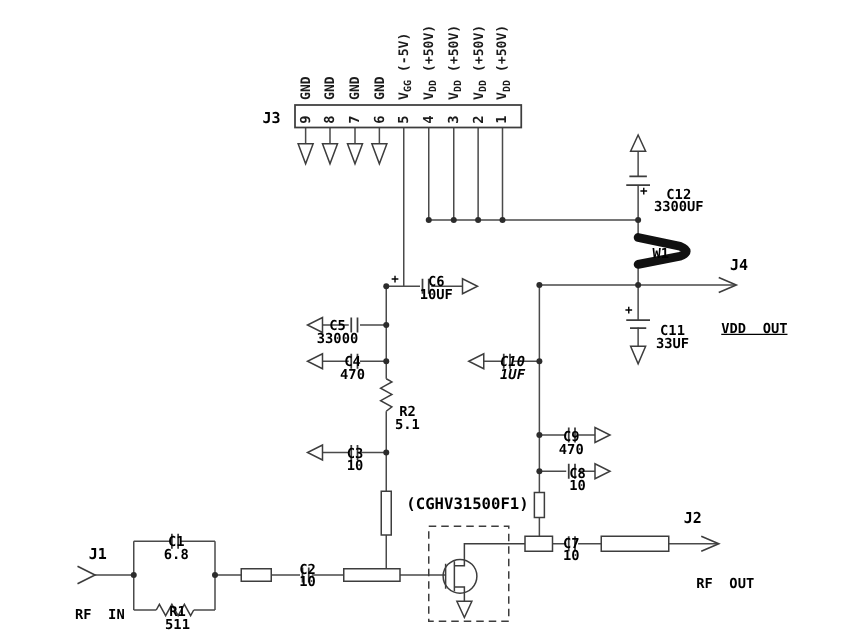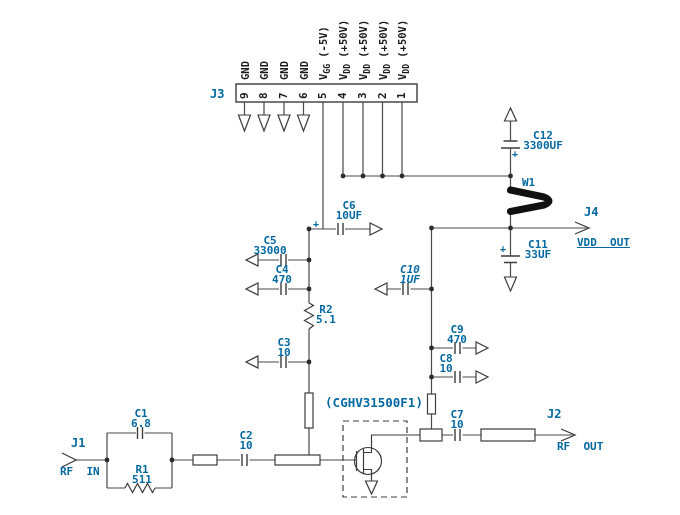--- a/index.html
+++ b/index.html
@@ -1,22 +1,22 @@
 <!DOCTYPE html>
 <html><head>
 <meta charset="utf-8">
 <style>
   html,body{margin:0;padding:0;background:#fff;}
   #canvas{position:relative;width:680px;height:515px;background:#ffffff;overflow:hidden;
           font-family:"DejaVu Sans Mono", monospace;}
   svg{position:absolute;left:0;top:0;}
-  .lbl{position:absolute;font:bold 12px "DejaVu Sans Mono", monospace;color:#0369a1;
+  .lbl{position:absolute;font:bold 12px "DejaVu Sans Mono", monospace;color:#000000;
        white-space:pre;line-height:9.5px;letter-spacing:0px;}
   .cmp{text-align:center;transform:translateX(-50%);}
-  .s11{font-size:11px;}
+  .s11{font-size:11px;margin-top:20px;}
   .s12{font-size:12.5px;}
   .plus{font:bold 10px "DejaVu Sans Mono", monospace;}
   .pin-num,.pin-label{position:absolute;height:12px;line-height:12px;color:#1b1b1b;
        font-weight:bold;white-space:pre;transform:rotate(-90deg);transform-origin:0 100%;}
   .pin-num{font-size:11px;}
   .pin-label{font-size:10.5px;}
   .pin-label sub{font-size:8px;line-height:0;}
 </style>
 </head>
 <body>
@@ -147,21 +147,21 @@
   <div class="pin-label" style="left:408px;top:68px;"><span>V</span><sub>DD</sub><span> (+50V)</span></div>
 
   <div class="lbl cmp s11" style="left:141px;top:409px;"><div>C1</div><div>6.8</div></div>
   <div class="lbl cmp s11" style="left:142px;top:465px;"><div>R1</div><div>511</div></div>
   <div class="lbl cmp s11" style="left:246px;top:431px;"><div>C2</div><div>10</div></div>
   <div class="lbl cmp s11" style="left:284px;top:338px;"><div>C3</div><div>10</div></div>
   <div class="lbl cmp s11" style="left:282px;top:265px;"><div>C4</div><div>470</div></div>
   <div class="lbl cmp s11" style="left:270px;top:236px;"><div>C5</div><div>33000</div></div>
   <div class="lbl cmp s11" style="left:349px;top:201px;text-align:center;"><div>C6</div><div>10UF</div></div>
   <div class="lbl cmp s11" style="left:457px;top:410px;"><div>C7</div><div>10</div></div>
-  <div class="lbl cmp s11" style="left:446px;top:354px;"><div>C8</div><div>10</div></div>
+  <div class="lbl cmp s11" style="left:462px;top:354px;"><div>C8</div><div>10</div></div>
   <div class="lbl cmp s11" style="left:457px;top:325px;"><div>C9</div><div>470</div></div>
   <div class="lbl cmp s11" style="left:410px;top:265px;font-style:italic;"><div>C10</div><div>1UF</div></div>
   <div class="lbl cmp s11" style="left:538px;top:240px;"><div>C11</div><div>33UF</div></div>
   <div class="lbl cmp s11" style="left:543px;top:131px;"><div>C12</div><div>3300UF</div></div>
   <div class="lbl s11" style="left:316px;top:305px;text-align:center;"><div>R2</div><div>5.1</div></div>
   <div class="lbl s11" style="left:522px;top:178px;">W1</div>
   <div class="lbl cmp s12" style="left:374px;top:398px;">(CGHV31500F1)</div>
 
   <div class="lbl plus" style="left:313px;top:218px;">+</div>
   <div class="lbl plus" style="left:500px;top:243px;">+</div>

